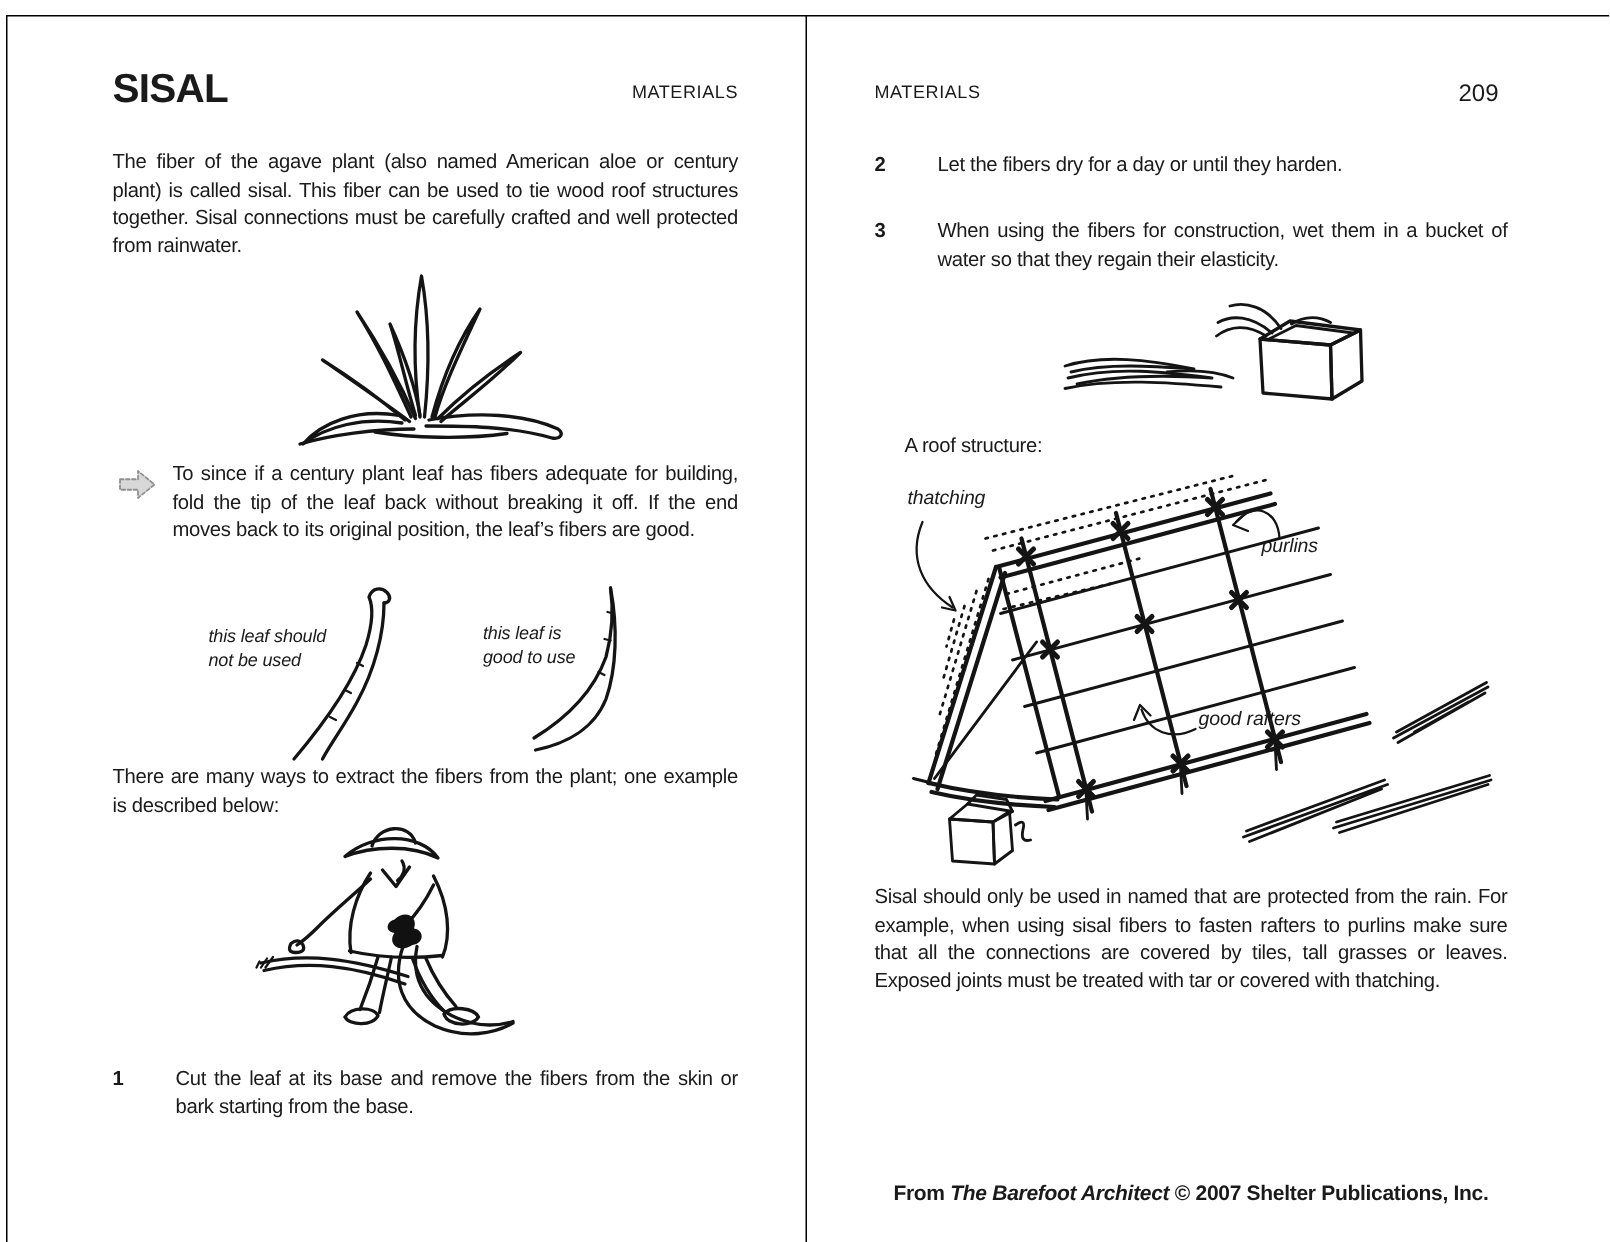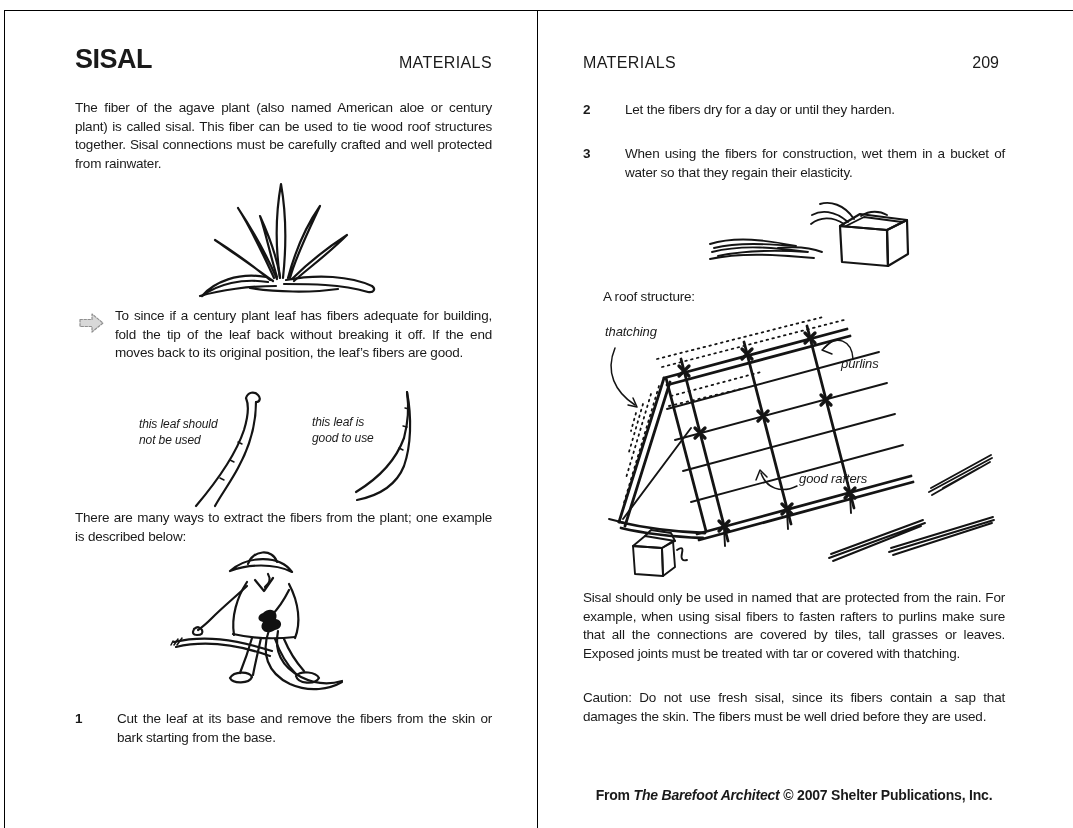--- a/index.html
+++ b/index.html
@@ -6,21 +6,21 @@
   .spread{position:relative;width:1073px;height:828px;background:#fff;overflow:hidden;
           font-family:"Liberation Sans",sans-serif;color:#1a1a1a;}
   .border-top{position:absolute;left:4px;top:10px;right:0;height:1px;background:#000;}
   .border-left{position:absolute;left:4px;top:10px;bottom:0;width:1px;background:#000;}
   .page-divider{position:absolute;left:537px;top:10px;bottom:0;width:1px;background:#000;}
   .col{position:absolute;top:0;height:804px;}
   .col-left{left:75px;width:417px;}
   .col-right{left:583px;width:422px;}
   .abs{position:absolute;}
   .title{font-size:27px;font-weight:bold;letter-spacing:-0.5px;line-height:1;}
-  .runhead{font-size:16px;letter-spacing:0.4px;line-height:1;}
+  .runhead{font-size:12px;letter-spacing:0.4px;line-height:1;}
   .pagenum{font-size:16px;line-height:1;}
   .body{font-size:13.5px;line-height:18.6px;letter-spacing:-0.2px;text-align:justify;margin:0;}
   .step{position:absolute;width:100%;}
   .step-num{position:absolute;left:0;top:0;font-weight:bold;font-size:13.5px;line-height:18.6px;}
   .step-text{margin-left:42px;}
   .caption{font-style:italic;font-size:12px;line-height:15.5px;letter-spacing:-0.1px;}
   .figlabel{position:absolute;font-style:italic;font-size:13px;letter-spacing:-0.1px;white-space:nowrap;}
   .footer{position:absolute;top:787px;left:0;width:100%;text-align:center;
           font-size:14px;font-weight:bold;letter-spacing:-0.2px;white-space:nowrap;}
   .footer .bt{font-style:italic;}
@@ -70,21 +70,21 @@
 
     <div class="abs caption" style="left:64px;top:417px;">
       <div>this leaf should</div>
       <div>not be used</div>
     </div>
     <svg class="sk abs" style="left:115px;top:390px;" width="78" height="120" viewBox="0 0 78 120">
       <path d="M6,116 C28,90 46,64 54,40 C58,27 59,15 56,8 C58,2 64,1 68,5 C71,8 70,12 66,12"></path>
       <path d="M66,12 C66,32 60,56 48,78 C40,93 31,105 25,116"></path>
       <path class="thin" d="M30,88 l4,2 M40,70 l4,2 M48,52 l4,2"></path>
     </svg>
-    <div class="abs caption" style="left:237px;top:415px;">
+    <div class="abs caption" style="left:247px;top:415px;">
       <div>this leaf is</div>
       <div>good to use</div>
     </div>
     <svg class="sk abs" style="left:278px;top:388px;" width="64" height="122" viewBox="0 0 64 122">
       <path d="M3,104 C26,90 43,72 51,50 C55,35 56,18 54,4"></path>
       <path d="M54,4 C59,30 58,58 51,78 C43,98 24,108 4,112"></path>
       <path class="thin" d="M46,60 l4,2 M50,38 l4,1 M52,20 l4,1"></path>
     </svg>
 
     <p class="abs body" style="left:0;top:509px;width:417px;">There are many ways to extract the fibers from the plant; one example is described below:</p>
@@ -210,21 +210,20 @@
         <path class="med" d="M340,172 L400,139 M338,176 L401,142 M341,179 L399,146 M352,172 L388,152"></path>
         <path class="med" d="M240,238 L332,204 M238,242 L334,207 M242,245 L330,210"></path>
         <path class="med" d="M300,232 L402,201 M298,236 L403,204 M302,239 L401,207"></path>
       </svg>
       <span class="figlabel" style="left:14px;top:8px;">thatching</span>
       <span class="figlabel" style="left:250px;top:40px;">purlins</span>
       <span class="figlabel" style="left:208px;top:155px;">good rafters</span>
     </div>
 
     <p class="abs body" style="left:0;top:589px;width:422px;">Sisal should only be used in named that are protected from the rain. For example, when using sisal fibers to fasten rafters to purlins make sure that all the connections are covered by tiles, tall grasses or leaves. Exposed joints must be treated with tar or covered with thatching.</p>
-    <p class="abs body" style="left:0;top:689px;width:422px;">Caution: Do not use fresh sisal, since its fibers contain a sap that damages the skin. The fibers must be well dried before they are used.</p>
 
     <div class="footer">
       <span>From</span>
       <span class="bt">The Barefoot Architect</span>
       <span>© 2007 Shelter Publications, Inc.</span>
     </div>
   </div>
 </div>
 
 </body></html>

